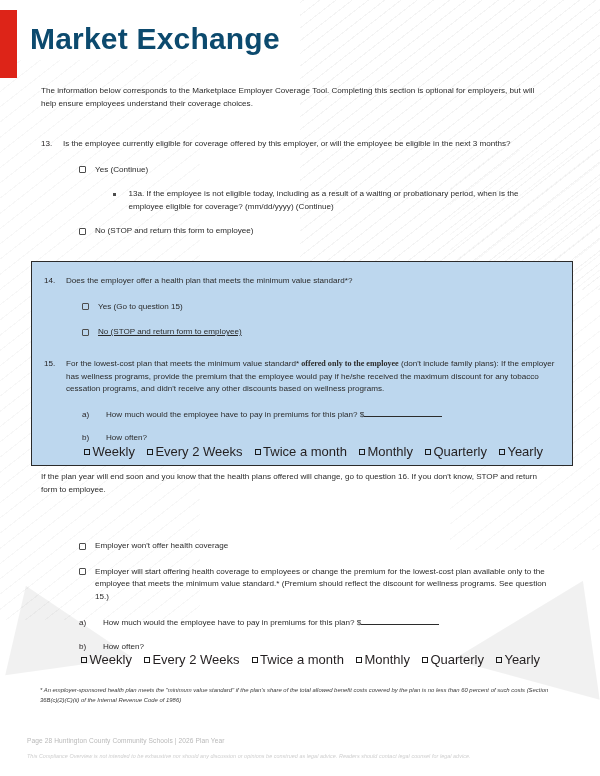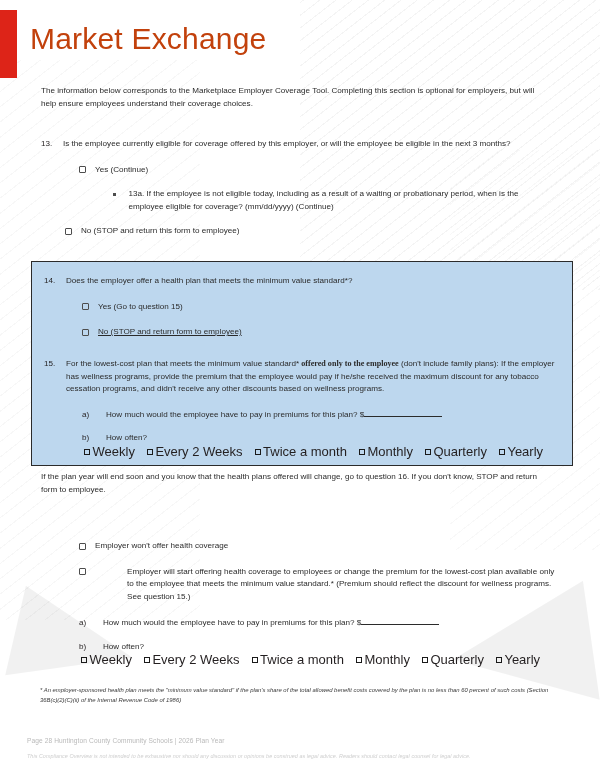--- a/index.html
+++ b/index.html
@@ -66,23 +66,23 @@
   .red-bar {
     position: absolute;
     left: 0; top: 10px;
     width: 17px; height: 68px;
     background: #dd2418;
   }
   .page-title {
     position: absolute;
     left: 30px; top: 22px;
     font-size: 30px;
-    font-weight: 400;
+    font-weight: 700;
     letter-spacing: 0.2px;
-    color: #c2410c;
+    color: #0c4a6e;
     white-space: nowrap;
   }
   .intro {
     position: absolute;
     left: 41px; top: 85px;
     width: 500px;
     font-size: 8.1px;
     line-height: 12.5px;
     color: #2b2b2b;
   }
@@ -216,21 +216,21 @@
       <div class="qtext">Is the employee currently eligible for coverage offered by this employer, or will the employee be eligible in the next 3 months?</div>
     </div>
     <div class="opt" style="margin-left:38px; margin-top:13px;">
       <span class="cb-open"></span>
       <span>Yes (Continue)</span>
     </div>
     <div class="opt" style="margin-left:72px; margin-top:12px; width:430px;">
       <span class="bullet-dot"></span>
       <span>13a. If the employee is not eligible today, including as a result of a waiting or probationary period, when is the employee eligible for coverage?    (mm/dd/yyyy) (Continue)</span>
     </div>
-    <div class="opt" style="margin-left:24px; margin-top:12px;">
+    <div class="opt" style="margin-left:38px; margin-top:12px;">
       <span class="cb-open"></span>
       <span>No (STOP and return this form to employee)</span>
     </div>
   </div>
 
   <div class="blue-box"></div>
 
   <div class="qblock" style="left:44px; top:275px; width:510px;">
     <div class="qrow">
       <div class="qnum">14.</div>
@@ -287,21 +287,21 @@
       </div>
   </div>
 
   <div class="intro" style="top:471px; left:41px; width:505px;">If the plan year will end soon and you know that the health plans offered will change, go to question 16. If you don't know, STOP and return form to employee.</div>
 
   <div class="qblock" style="left:41px; top:526px; width:520px;">
     <div class="opt" style="margin-left:38px; margin-top:14px;">
       <span class="cb-open"></span>
       <span>Employer won't offer health coverage</span>
     </div>
-    <div class="opt" style="margin-left:38px; margin-top:13px; width:480px;gap:32px;">
+    <div class="opt" style="margin-left:38px; margin-top:13px; width:480px;">
       <span class="cb-open"></span>
       <span>Employer will start offering health coverage to employees or change the premium for the lowest-cost plan available only to the employee that meets the minimum value standard.* (Premium should reflect the discount for wellness programs. See question 15.)</span>
     </div>
     <div class="qrow" style="margin-left:38px; margin-top:14px;">
       <div class="sublabel">a)</div>
       <div class="qtext"><span>How much would the employee have to pay in premiums for this plan? $</span><span class="money-line"></span></div>
     </div>
     <div class="qrow" style="margin-left:38px; margin-top:11px;">
       <div class="sublabel">b)</div>
       <div class="qtext">How often?</div>

